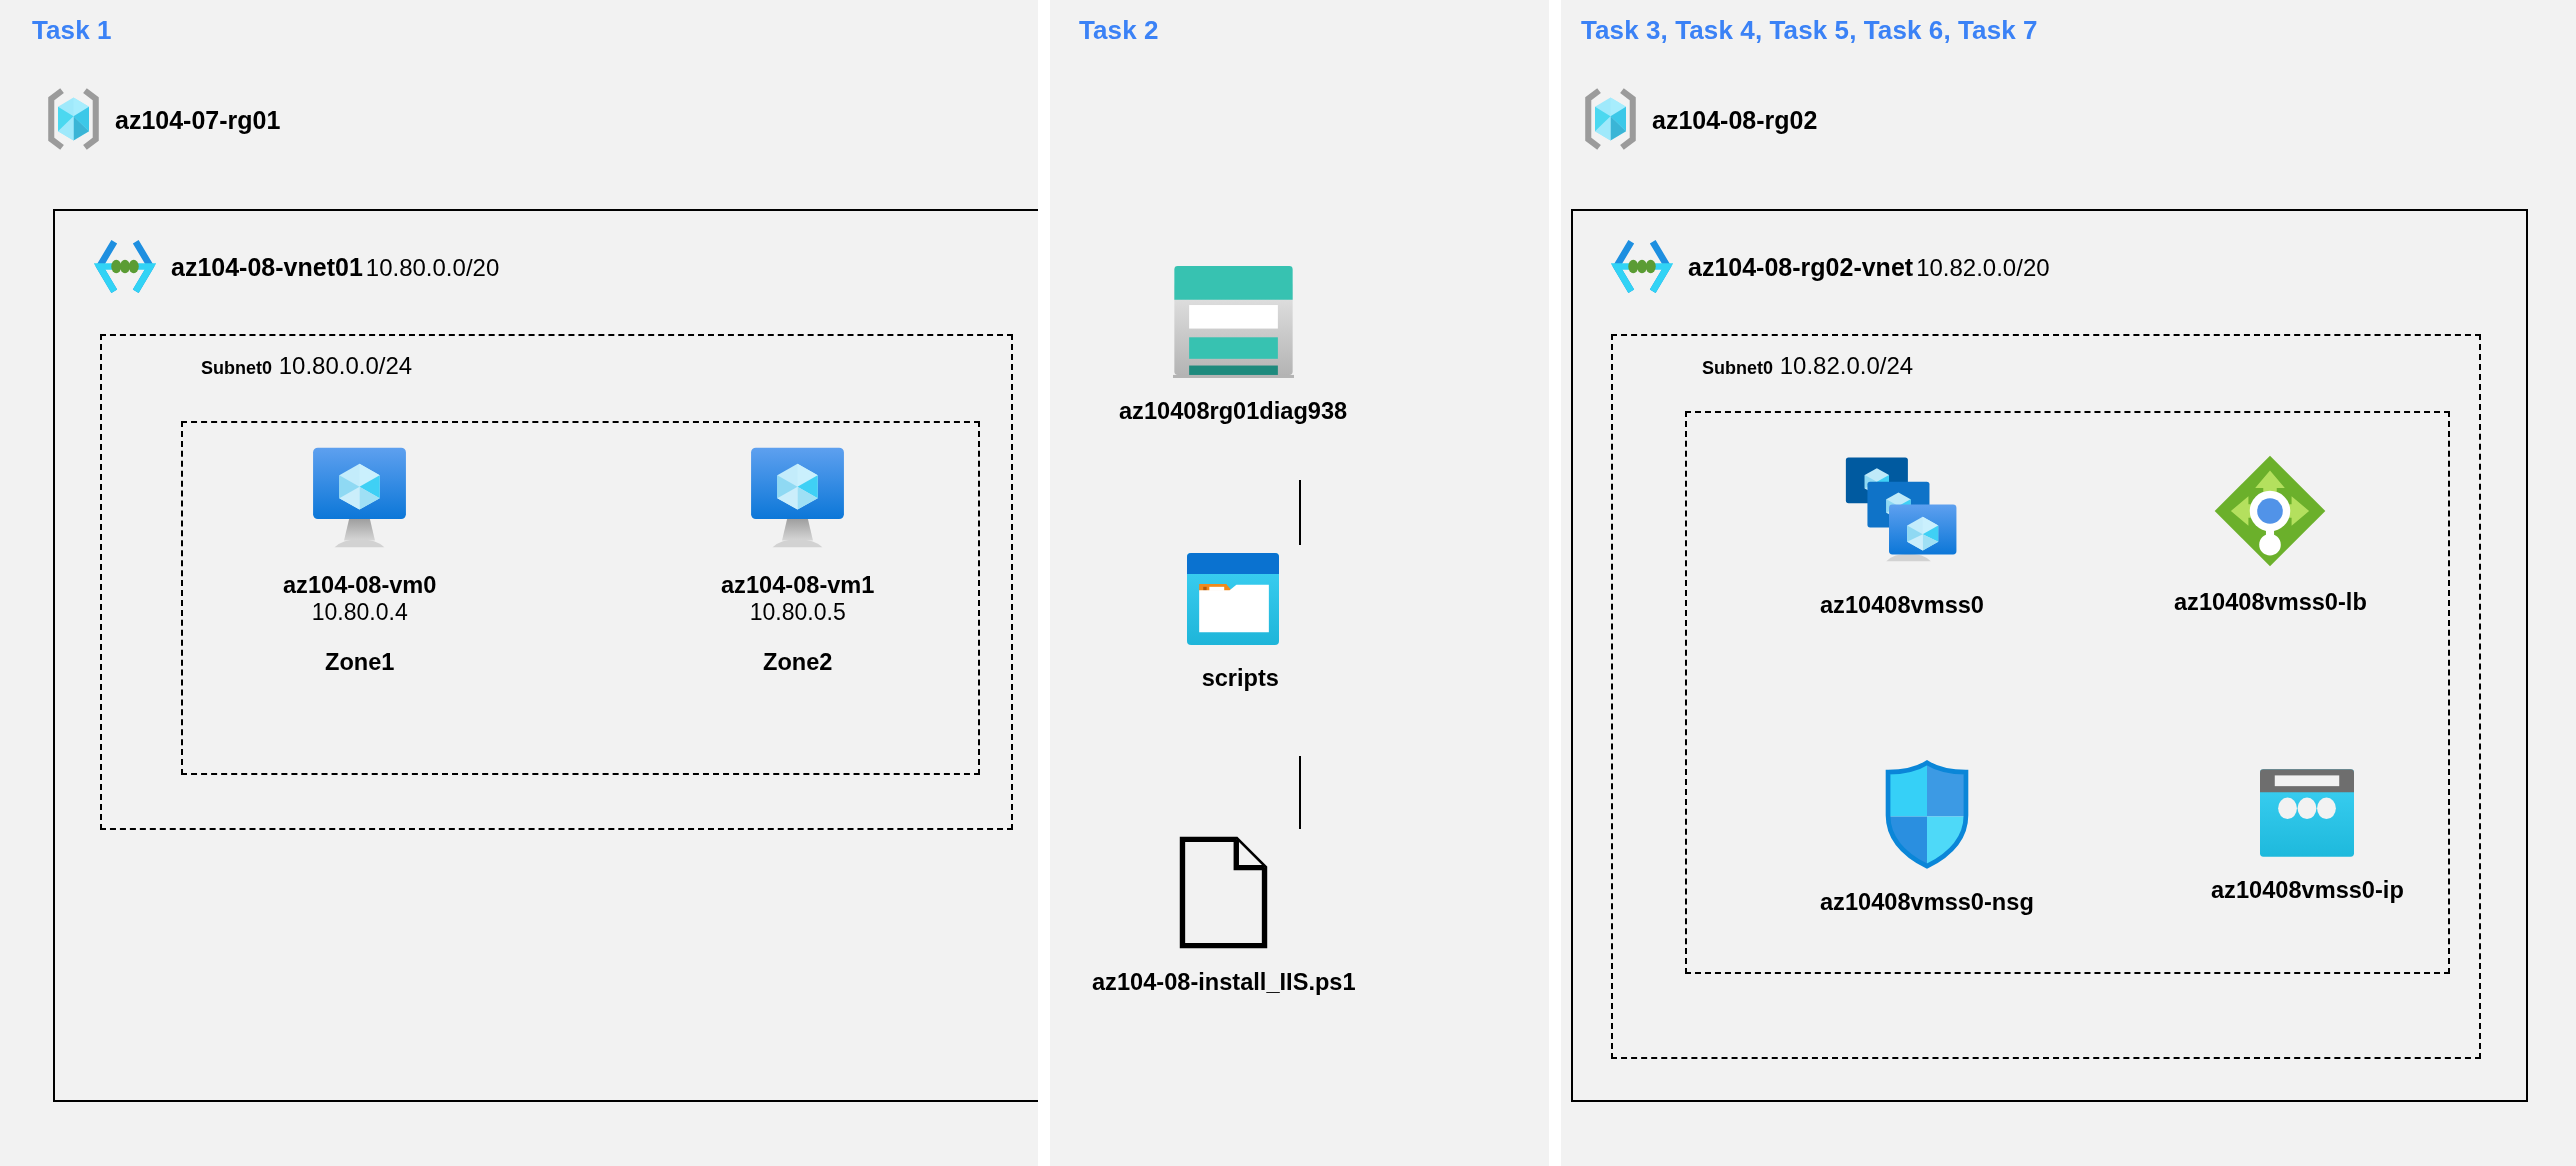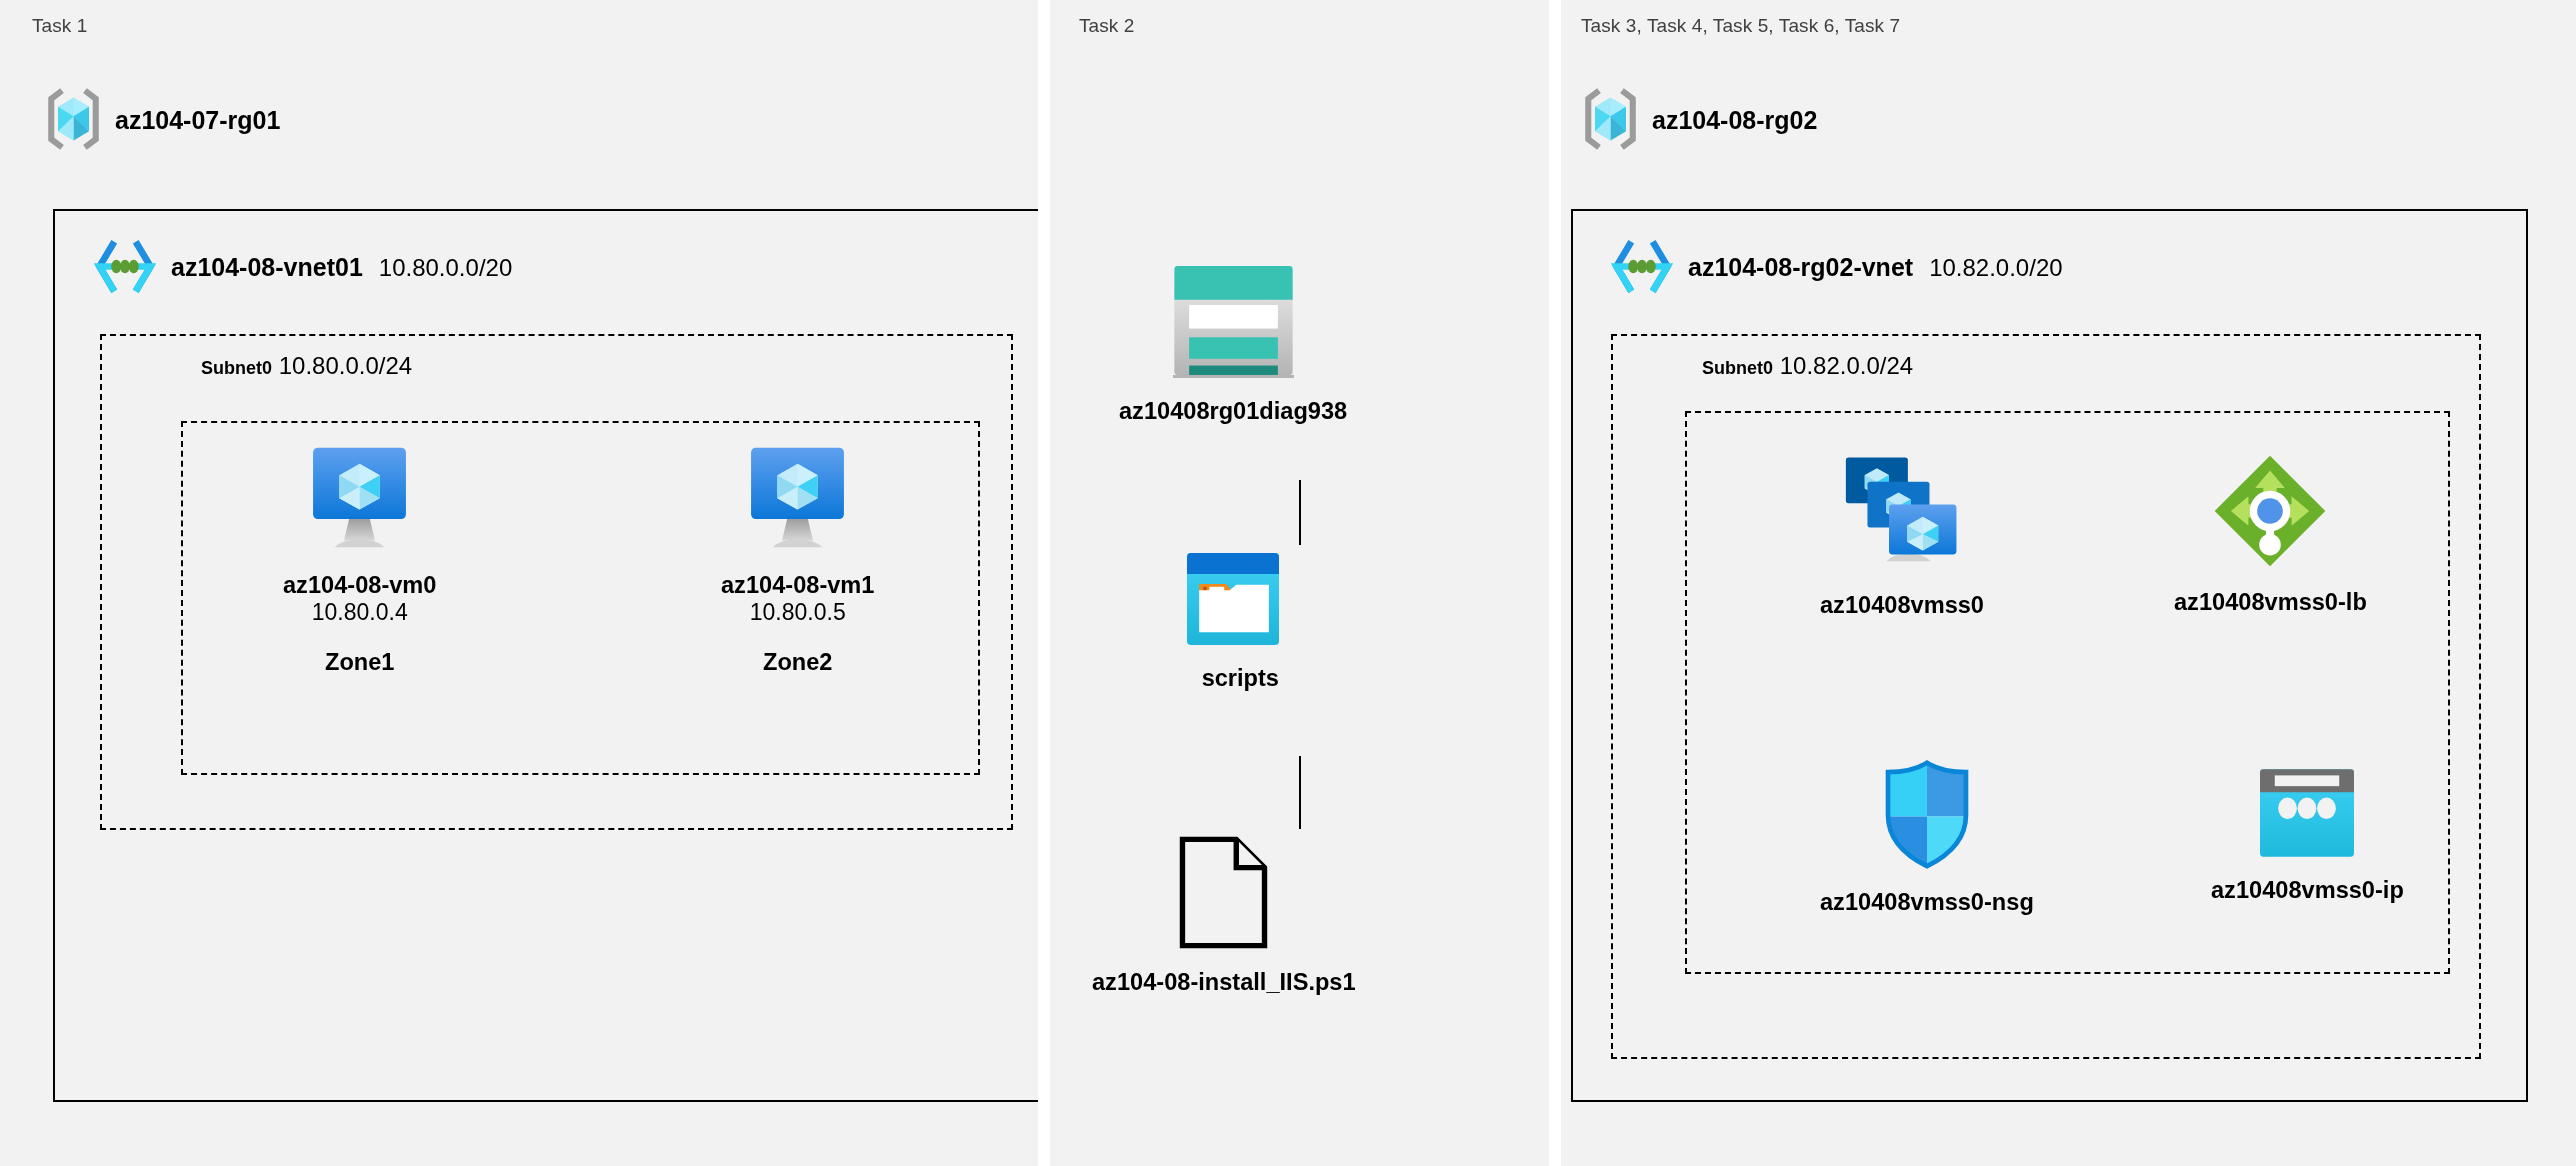--- a/index.html
+++ b/index.html
@@ -20,23 +20,23 @@
     position:absolute;
     background:#f2f2f2;
   }
   #panel-task1{ left:0;    top:0; width:1038px; height:1166px; }
   #panel-task2{ left:1050px; top:0; width:499px;  height:1166px; }
   #panel-task3{ left:1561px; top:0; width:1015px; height:1166px; }
 
   
   .task-label{
     position:absolute;
-    color:#404040;
-    font-weight:normal;
-    font-size:19px;
+    color:#3b82f6;
+    font-weight:bold;
+    font-size:26px;
     letter-spacing:0.1px;
     white-space:nowrap;
   }
   #label-task1{ left:32px;   top:15px; }
   #label-task2{ left:1079px; top:15px; }
   #label-task3{ left:1581px; top:15px; }
 
   
   .rg-row{
     position:absolute;
@@ -75,21 +75,21 @@
   .vnet-row{
     position:absolute;
     display:flex;
     align-items:center;
     gap:15px;
     white-space:nowrap;
   }
   #vnet01-row{ left:94px;  top:239px; }
   #vnet02-row{ left:1611px; top:239px; }
   .res-bold{ font-size:25px; font-weight:bold; color:#000; }
-  .res-plain{ font-size:24px; font-weight:normal; color:#000; margin-left:16px; }
+  .res-plain{ font-size:24px; font-weight:normal; color:#000; margin-left:3px; }
 
   
   .dashed-box{
     position:absolute;
     border:2px dashed #000000;
     box-sizing:border-box;
     background:transparent;
   }
   #subnet0-box{  left:100px;  top:334px;  width:913px; height:496px; }
   #zones-box{    left:181px;  top:421px;  width:799px; height:354px; }

